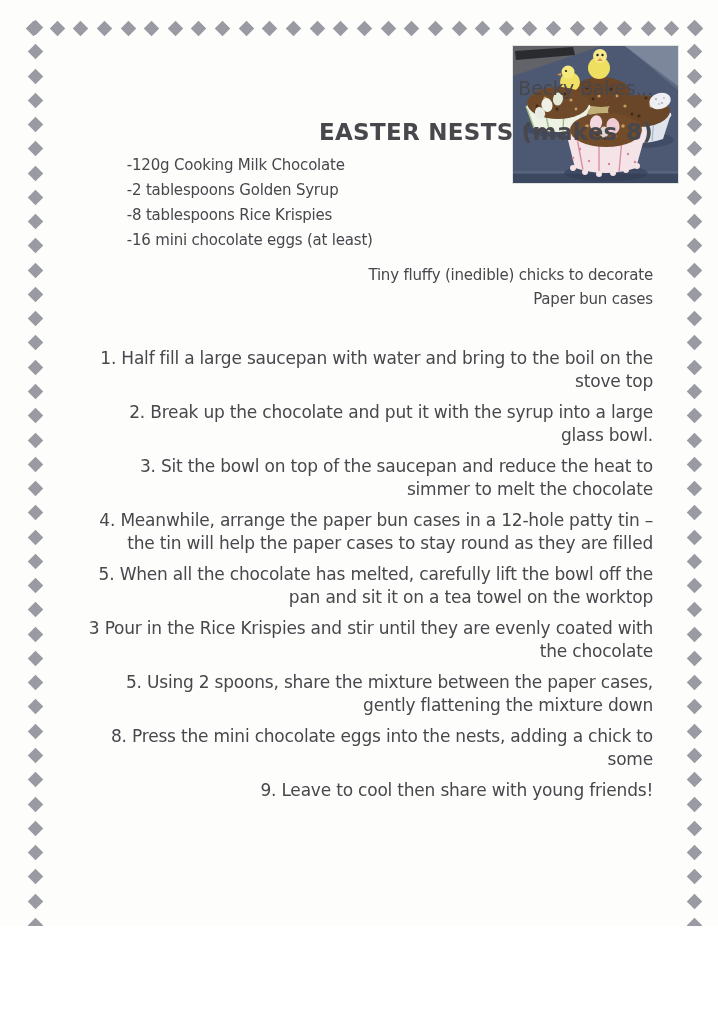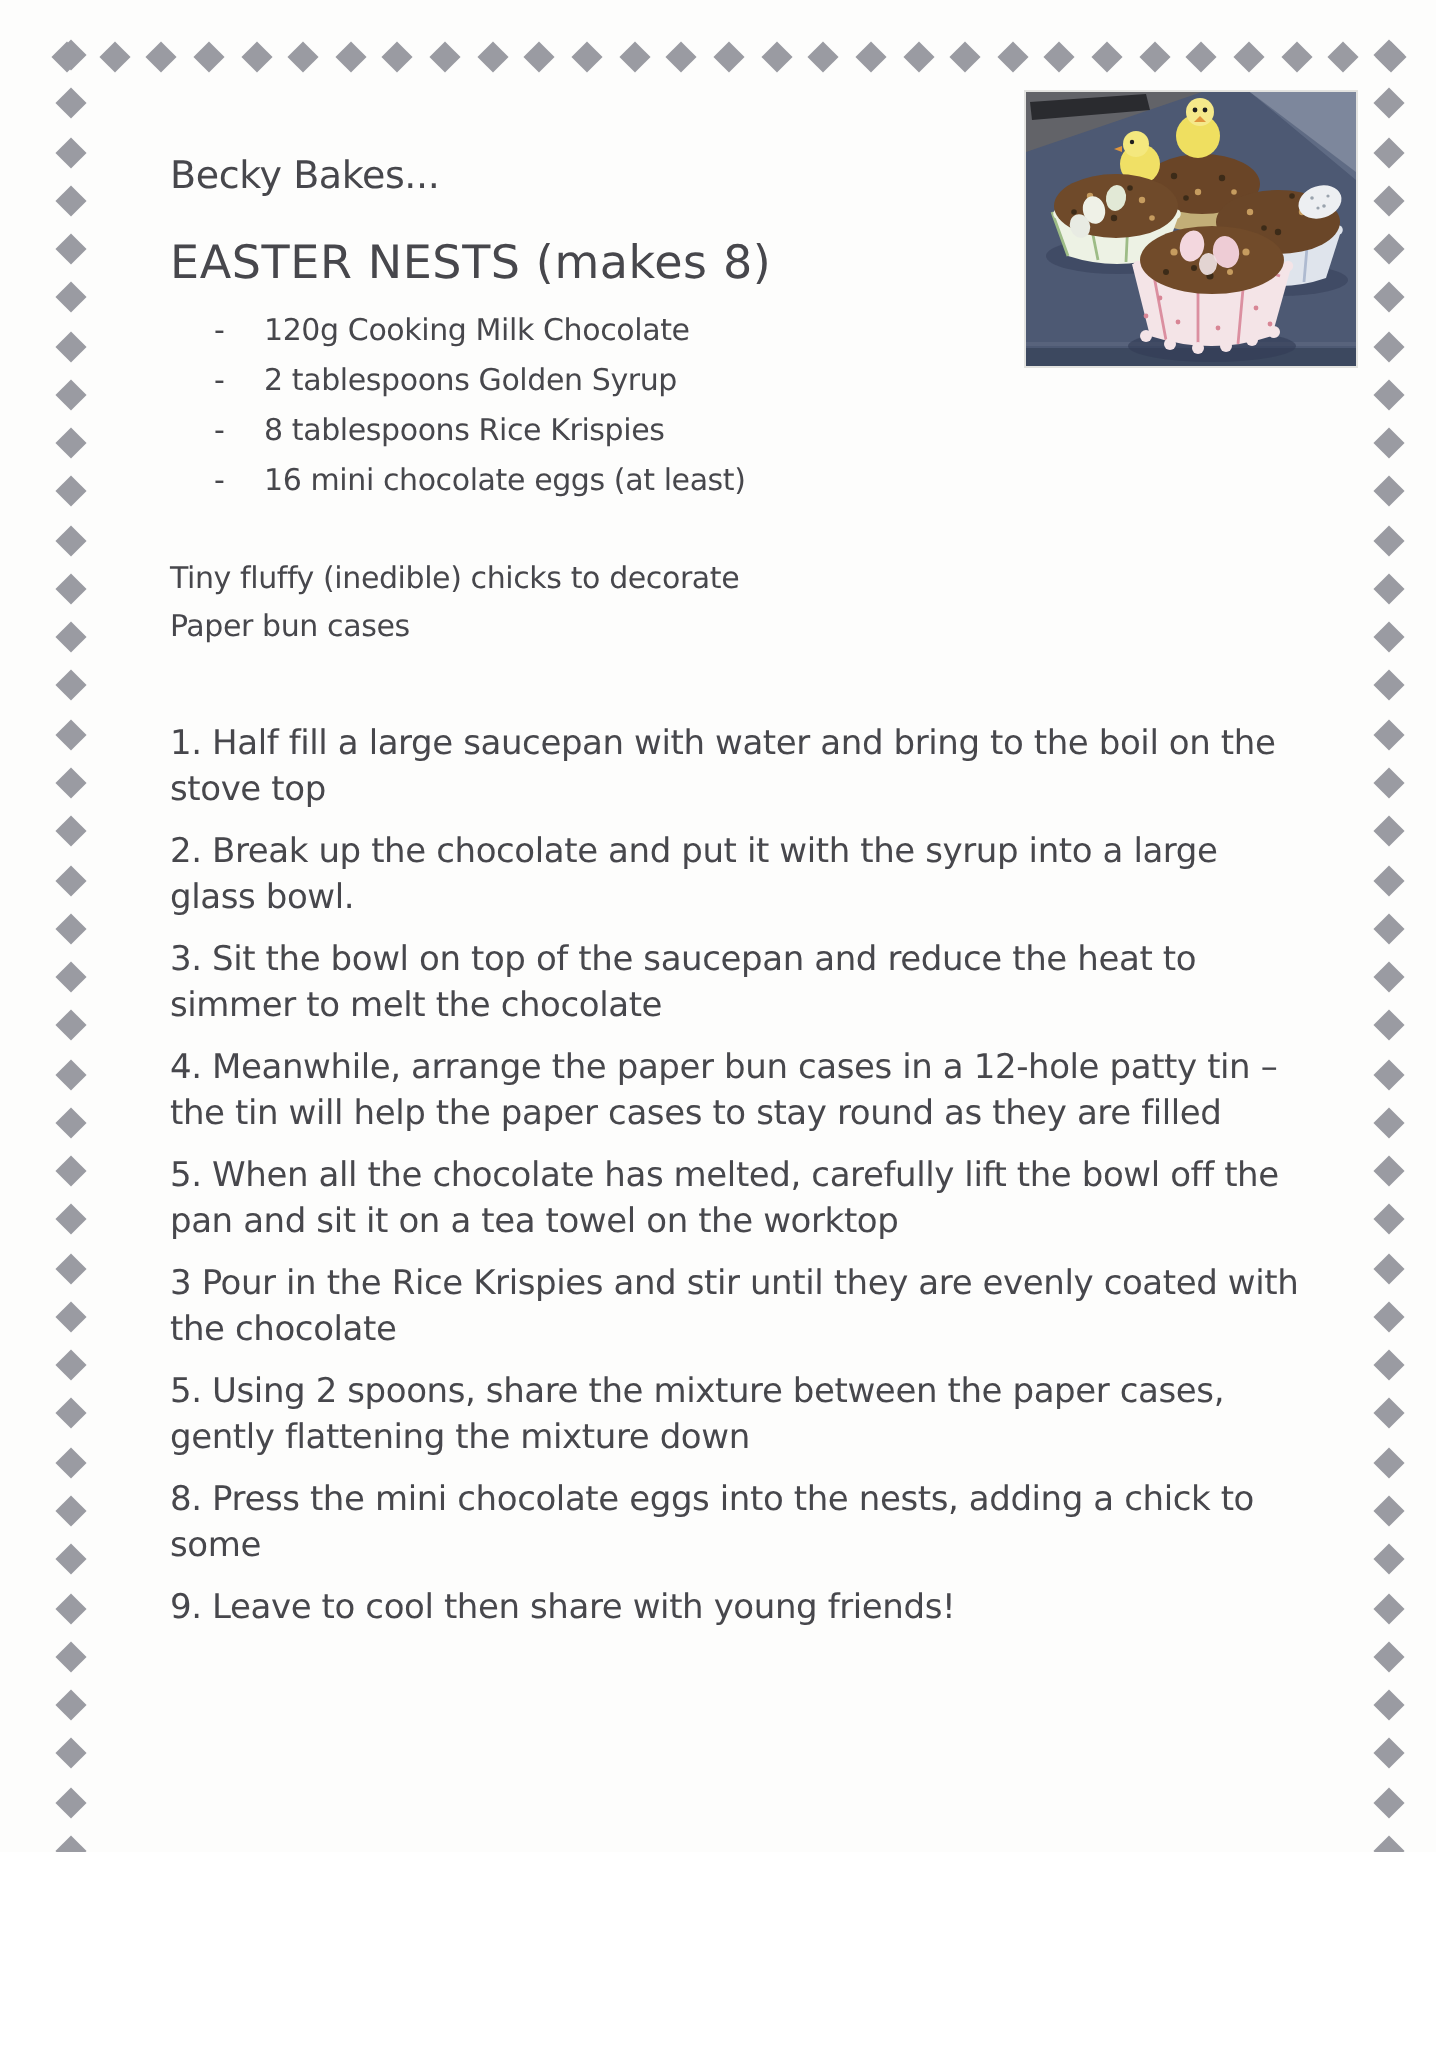--- a/index.html
+++ b/index.html
@@ -7,20 +7,21 @@
     width: 718px; height: 1024px;
     background: #ffffff;
     font-family: "DejaVu Sans", sans-serif;
   }
   .page {
     position: relative;
     width: 718px; height: 926px;
     background: var(--paper, #fdfdfc);
     overflow: hidden;
     color: var(--ink, #47474c);
+    text-align: right;
   }
 
   
   .border-strip {
     position: absolute;
     display: flex;
     justify-content: space-between;
     align-items: center;
   }
   .border-strip.top    { left: 28px; top: 22px;  width: 673px; height: 13px; flex-direction: row; }
@@ -41,37 +42,37 @@
     width: 568px;
     letter-spacing: -0.2px;
   }
   .author {
     font-size: 19px;
     line-height: 24px;
   }
   .title {
     margin-top: 17px;
     font-size: 23px;
-    font-weight: normal;
+    font-weight: bold;
     line-height: 30px;
     letter-spacing: 0.3px;
   }
   ul.ingredients {
     list-style: none;
     margin-top: 6px;
   }
   ul.ingredients li {
     display: flex;
     padding-left: 22px;
     font-size: 15px;
     line-height: 25px;
   }
   ul.ingredients .dash { width: 25px; flex: 0 0 auto; }
   .extras {
-    margin-top: 24px;
+    margin-top: 10px;
     font-size: 15px;
     line-height: 24px;
   }
   .steps { margin-top: 36px; }
   .steps p {
     font-size: 17px;
     line-height: 23px;
     margin-bottom: 8px;
   }
 

